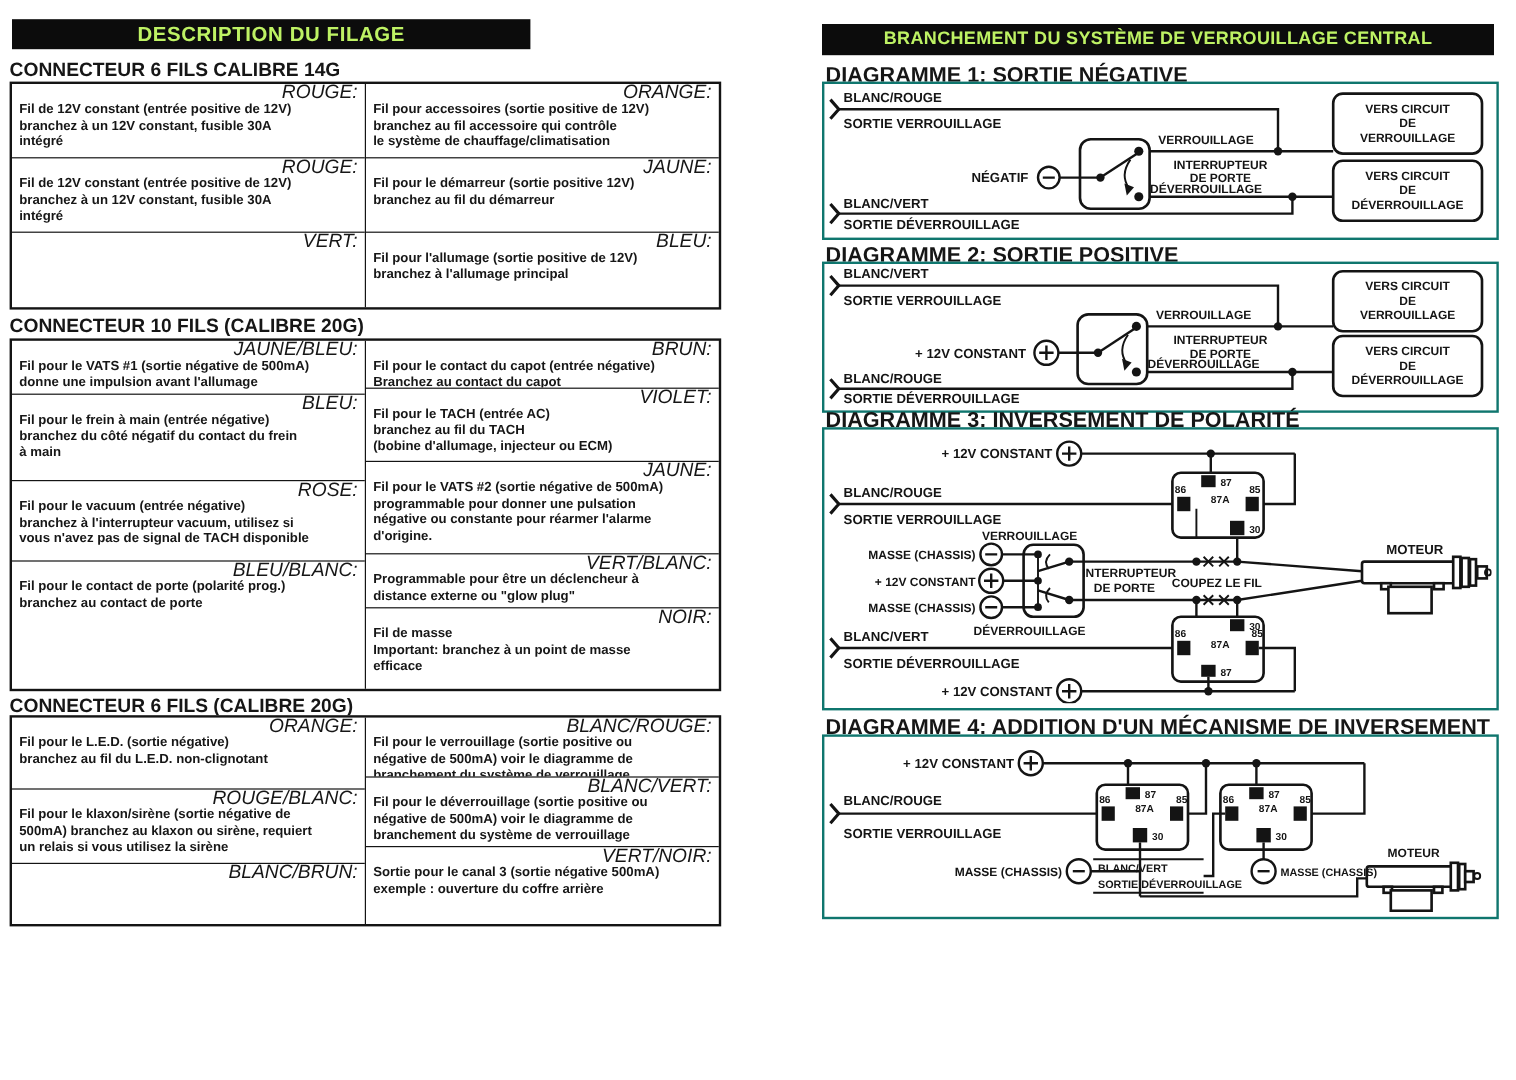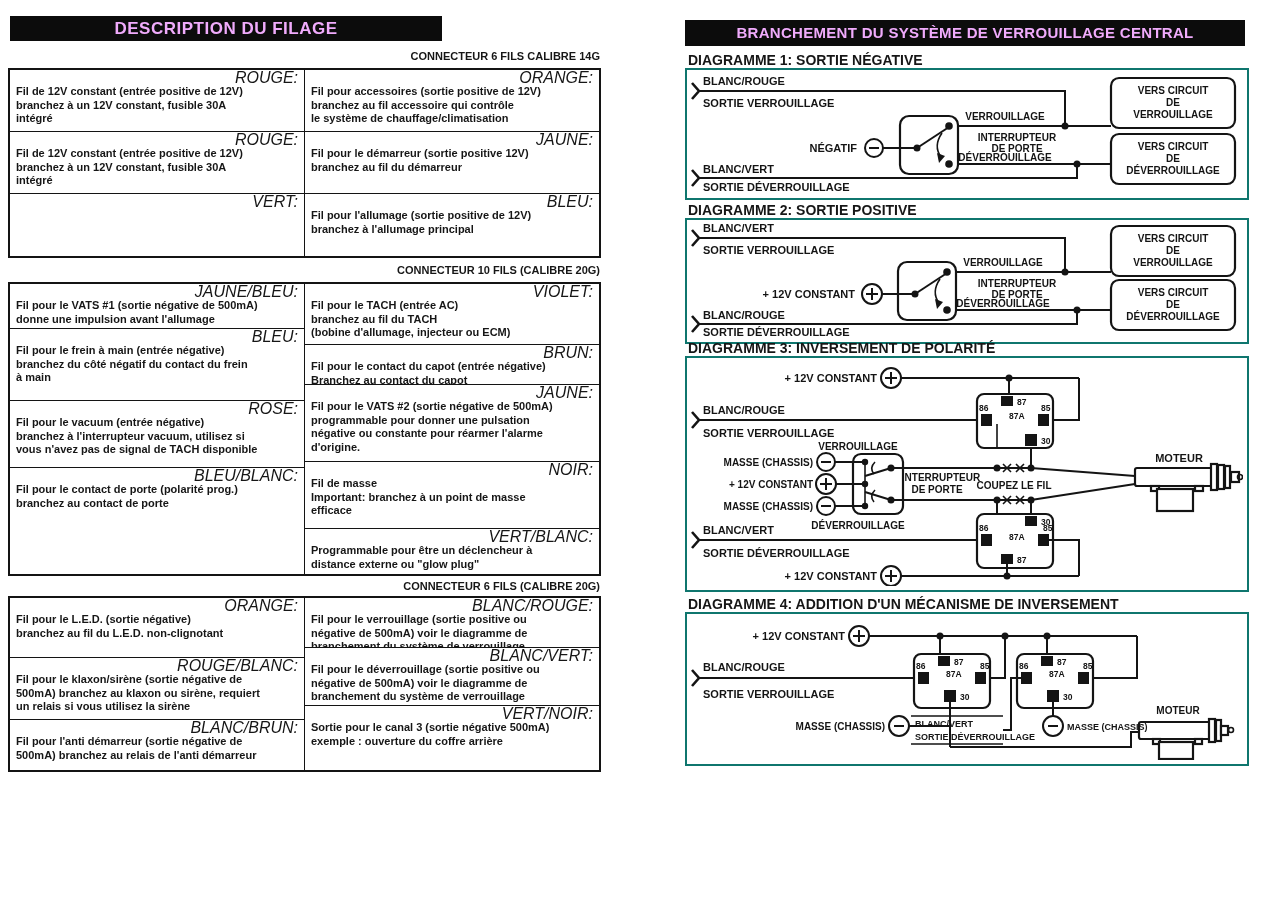--- a/index.html
+++ b/index.html
@@ -1,30 +1,30 @@
 <!DOCTYPE html>
 <html><head>
 <meta charset="utf-8">
 <style>
   html,body{margin:0;padding:0;}
   body{width:1263px;height:900px;background:#ffffff;position:relative;
        font-family:"Liberation Sans",sans-serif;color:#161616;overflow:hidden;}
-  .bar{position:absolute;background:#0c0c0c;color:#f0abfc;text-align:center;
+  .bar{position:absolute;background:#0c0c0c;color:#bef264;text-align:center;
        font-weight:bold;}
   .bar1{left:10px;top:16px;width:432px;height:25px;font-size:17px;line-height:25px;letter-spacing:.5px;}
   .bar2{left:685px;top:20px;width:560px;height:26px;font-size:15px;line-height:26px;letter-spacing:.3px;}
-  .secHead{position:absolute;width:592px;left:8px;text-align:right;font-weight:bold;font-size:11px;}
+  .secHead{position:absolute;width:592px;left:8px;text-align:left;font-weight:bold;font-size:16px;}
   .tbl{position:absolute;left:8px;display:flex;border:2px solid #141414;background:#fff;}
   .tcol{width:294px;}
   .tcol + .tcol{border-left:1.5px solid #141414;}
   .cell{border-bottom:1.5px solid #141414;box-sizing:border-box;overflow:hidden;padding:1px 6px;}
   .cell:last-child{border-bottom:none;}
   .cn{text-align:right;font-style:italic;font-weight:normal;font-size:16px;line-height:14px;}
   .cb{font-weight:bold;font-size:11px;line-height:13.5px;white-space:pre-line;}
-  .dHead{position:absolute;left:688px;font-weight:bold;font-size:14px;}
+  .dHead{position:absolute;left:688px;font-weight:bold;font-size:18px;}
   .dBox{position:absolute;left:685px;border:2px solid #0f766e;background:#fff;}
   svg text{font-family:"Liberation Sans",sans-serif;font-weight:bold;fill:#141414;}
   .f11{font-size:11px;} .f10{font-size:10px;} .f9{font-size:9px;} .f8{font-size:8.5px;}
   .w{stroke:#141414;stroke-width:2;fill:none;}
   .w15{stroke:#141414;stroke-width:1.6;fill:none;}
   .chev{stroke:#141414;stroke-width:2.6;fill:none;}
   .bx{fill:#ffffff;stroke:#141414;stroke-width:2.2;}
   .pin{fill:#141414;}
   .jd{fill:#141414;}
 </style>
@@ -92,70 +92,68 @@
 branchez à l'interrupteur vacuum, utilisez si
 vous n'avez pas de signal de TACH disponible</div>
       </div>
     <div class="cell" style="height:43px">
         <div class="cn">BLEU/BLANC:</div>
         <div class="cb">Fil pour le contact de porte (polarité prog.)
 branchez au contact de porte</div>
       </div>
   </div>
   <div class="tcol">
+    <div class="cell" style="height:40px">
+        <div class="cn">BRUN:</div>
+        <div class="cb">Fil pour le contact du capot (entrée négative)
+Branchez au contact du capot</div>
+      </div>
     <div class="cell" style="height:61px">
         <div class="cn">VIOLET:</div>
         <div class="cb">Fil pour le TACH (entrée AC)
 branchez au fil du TACH
 (bobine d'allumage, injecteur ou ECM)</div>
-      </div>
-    <div class="cell" style="height:40px">
-        <div class="cn">BRUN:</div>
-        <div class="cb">Fil pour le contact du capot (entrée négative)
-Branchez au contact du capot</div>
       </div>
     <div class="cell" style="height:77px">
         <div class="cn">JAUNE:</div>
         <div class="cb">Fil pour le VATS #2 (sortie négative de 500mA)
 programmable pour donner une pulsation
 négative ou constante pour réarmer l'alarme
 d'origine.</div>
       </div>
+    <div class="cell" style="height:45px">
+        <div class="cn">VERT/BLANC:</div>
+        <div class="cb">Programmable pour être un déclencheur à
+distance externe ou "glow plug"</div>
+      </div>
     <div class="cell" style="height:67px">
         <div class="cn">NOIR:</div>
         <div class="cb">Fil de masse
 Important: branchez à un point de masse
 efficace</div>
       </div>
-    <div class="cell" style="height:45px">
-        <div class="cn">VERT/BLANC:</div>
-        <div class="cb">Programmable pour être un déclencheur à
-distance externe ou "glow plug"</div>
-      </div>
   </div>
 </div>
 
 <div class="secHead" style="top:580px">CONNECTEUR 6 FILS (CALIBRE 20G)</div>
 <div class="tbl" style="top:596px">
   <div class="tcol">
     <div class="cell" style="height:60px">
         <div class="cn">ORANGE:</div>
         <div class="cb">Fil pour le L.E.D. (sortie négative)
 branchez au fil du L.E.D. non-clignotant</div>
       </div>
     <div class="cell" style="height:62px">
         <div class="cn">ROUGE/BLANC:</div>
         <div class="cb">Fil pour le klaxon/sirène (sortie négative de
 500mA) branchez au klaxon ou sirène, requiert
 un relais si vous utilisez la sirène</div>
       </div>
     <div class="cell" style="height:50px">
         <div class="cn">BLANC/BRUN:</div>
-        <div class="cb">Fil pour l'anti démarreur (sortie négative de
-500mA) branchez au relais de l'anti démarreur</div>
       </div>
   </div>
   <div class="tcol">
     <div class="cell" style="height:50px">
         <div class="cn">BLANC/ROUGE:</div>
         <div class="cb">Fil pour le verrouillage (sortie positive ou
 négative de 500mA) voir le diagramme de
 branchement du système de verrouillage</div>
       </div>
     <div class="cell" style="height:58px">

